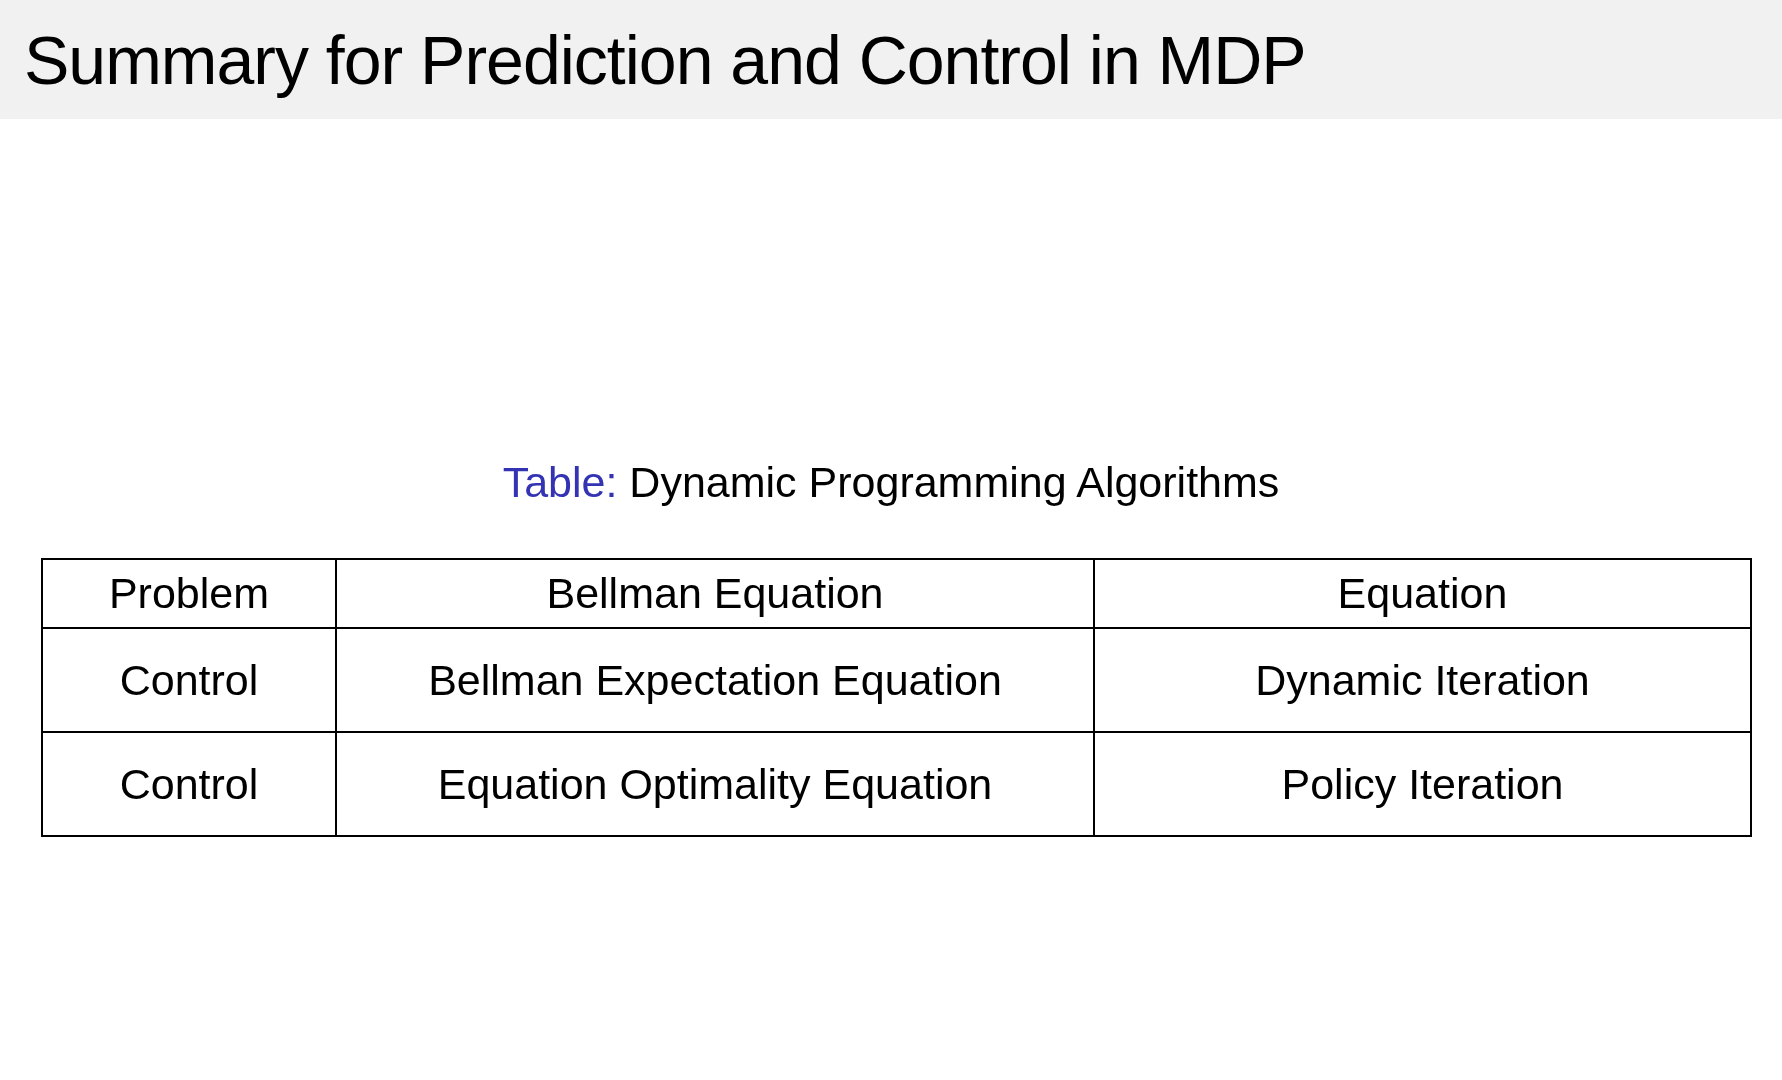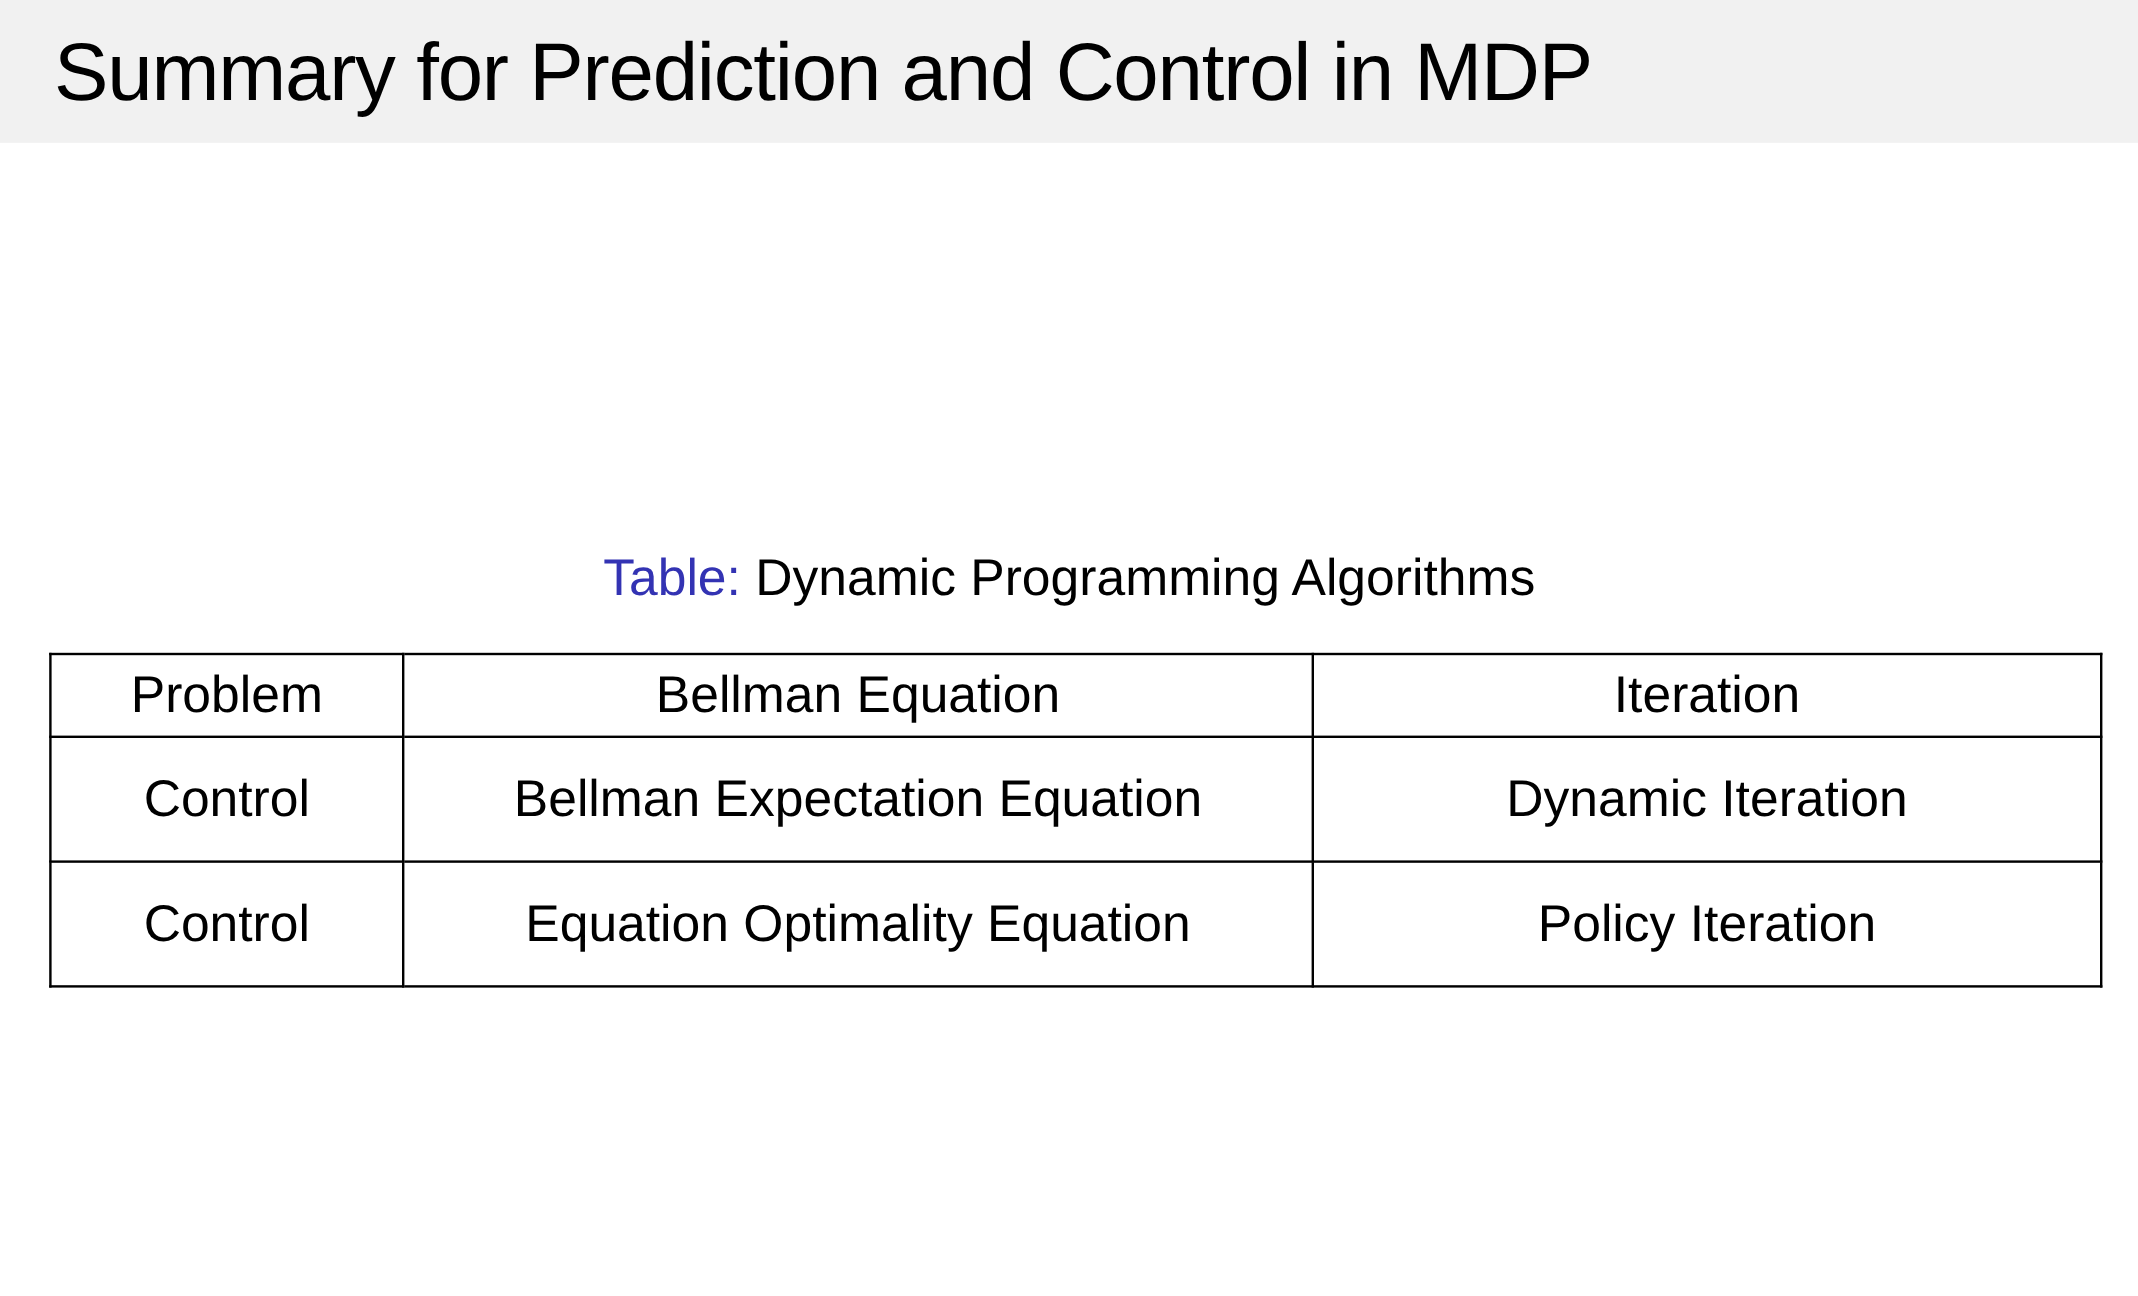--- a/index.html
+++ b/index.html
@@ -18,21 +18,21 @@
   .title-band {
     position: absolute;
     top: 0;
     left: 0;
     width: 1782px;
     height: 119px;
     background: #f1f1f1;
     display: flex;
     align-items: center;
     box-sizing: border-box;
-    padding-left: 45px;
+    padding-left: 24px;
   }
   .slide-title {
     margin: 0;
     font-size: 68px;
     font-weight: 400;
     letter-spacing: -1px;
     white-space: nowrap;
   }
   .table-caption {
     position: absolute;
@@ -42,21 +42,21 @@
     margin: 0;
     text-align: center;
     font-size: 43px;
     font-weight: 400;
   }
   .caption-prefix {
     color: #3333b3;
   }
   .dp-table {
     position: absolute;
-    top: 544px;
+    top: 558px;
     left: 41px;
     width: 1709px;
     height: 279px;
     border-collapse: collapse;
     table-layout: fixed;
     font-size: 43px;
   }
   .dp-table th,
   .dp-table td {
     border: 2px solid #000000;
@@ -88,21 +88,21 @@
   <table class="dp-table">
     <colgroup>
       <col class="c-problem">
       <col class="c-bellman">
       <col class="c-algorithm">
     </colgroup>
     <thead>
       <tr>
         <th>Problem</th>
         <th>Bellman Equation</th>
-        <th>Iteration</th>
+        <th>Equation</th>
       </tr>
     </thead>
     <tbody>
       <tr>
         <td>Control</td>
         <td>Bellman Expectation Equation</td>
         <td>Dynamic Iteration</td>
       </tr>
       <tr>
         <td>Control</td>

